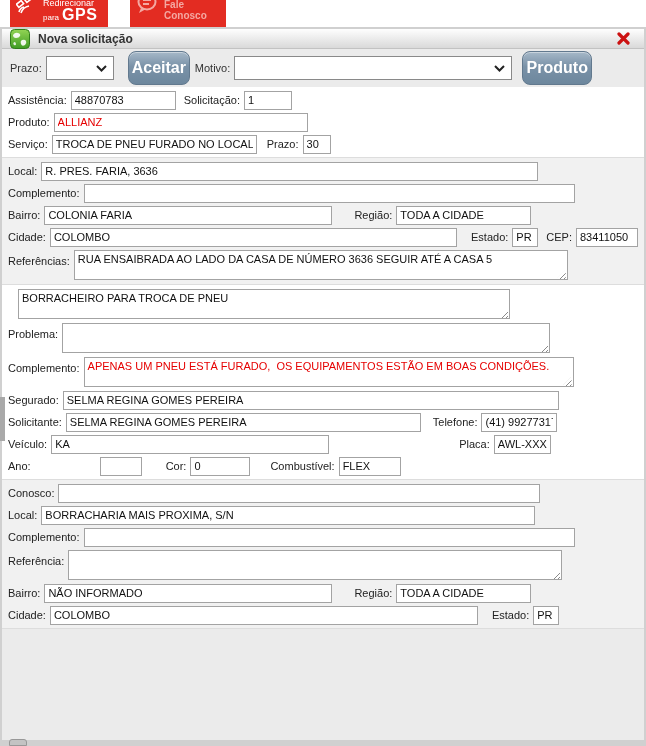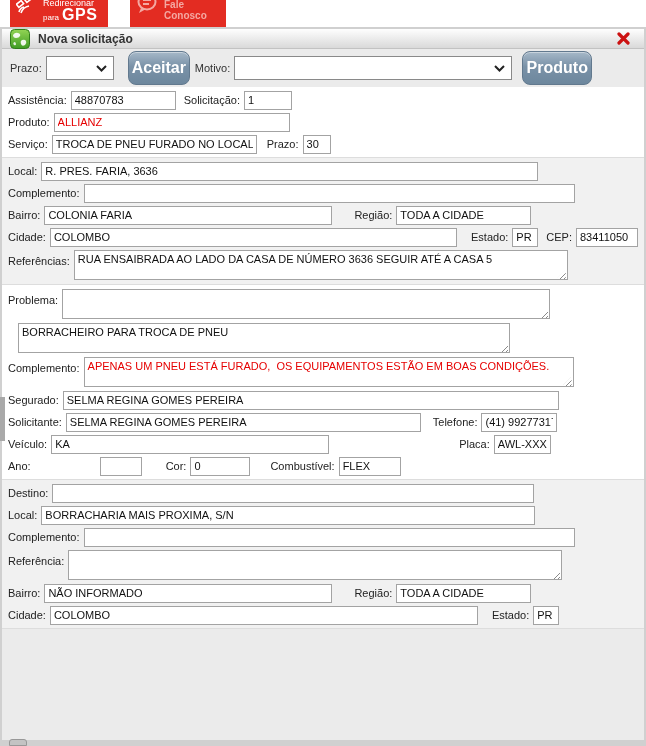--- a/index.html
+++ b/index.html
@@ -73,21 +73,21 @@
   .ta-wrap { position:relative; display:inline-block; }
   .grip {
     position:absolute; right:2px; bottom:3px; width:9px; height:9px;
     background:repeating-linear-gradient(135deg, transparent 0 2px, #8a8a8a 2px 3px);
     clip-path:polygon(100% 0, 100% 100%, 0 100%);
   }
   .red { color:#e60000; }
 
   
   .w-assist { width:105px; } .w-solic { width:48px; margin-left:0; }
-  .w-produto { width:236px; }
+  .w-produto { width:254px; }
   .w-serv1 { width:205px; } .w-serv2 { width:200px; margin-left:3px; }
   .w-prazo30 { width:28px; }
   .w-local1 { width:497px; } .w-compl1 { width:491px; }
   .w-bairro { width:288px; } .w-regiao { width:135px; }
   .w-cidade { width:428px; } .w-uf { width:26px; } .w-cep { width:62px; }
   .ta-refs { width:494px; height:64px; }
   .ta-prob { width:488px; height:30px; }
   .ta-extra { width:492px; height:34px; }
   .ta-import { width:490px; height:64px; }
   .w-segurado { width:496px; }
@@ -249,30 +249,30 @@
       <div class="row tall">
         <label>Referências:</label>
         <span class="ta-wrap">
           <textarea class="fld ta-refs" style="">RUA ENSAIBRADA AO LADO DA CASA DE NÚMERO 3636 SEGUIR ATÉ A CASA 5</textarea>
           <span class="grip"></span>
         </span>
       </div>
     </div>
 
     <div class="sec">
+      <div class="row tall row-extra">
+        <span class="ta-wrap">
+          <textarea class="fld ta-extra" style="">BORRACHEIRO PARA TROCA DE PNEU</textarea>
+          <span class="grip"></span>
+        </span>
+      </div>
       <div class="row tall">
         <label>Problema:</label>
         <span class="ta-wrap">
           <textarea class="fld ta-prob" style=""></textarea>
-          <span class="grip"></span>
-        </span>
-      </div>
-      <div class="row tall row-extra">
-        <span class="ta-wrap">
-          <textarea class="fld ta-extra" style="">BORRACHEIRO PARA TROCA DE PNEU</textarea>
           <span class="grip"></span>
         </span>
       </div>
       <div class="row tall">
         <label>Complemento:</label>
         <span class="ta-wrap">
           <textarea class="fld ta-import red" style="">APENAS UM PNEU ESTÁ FURADO,  OS EQUIPAMENTOS ESTÃO EM BOAS CONDIÇÕES.</textarea>
           <span class="grip"></span>
         </span>
       </div>
@@ -297,21 +297,21 @@
         <input class="fld w-ano in-ano" value="" style="">
         <label class="lbl-cor">Cor:</label>
         <input class="fld w-cor" value="0" style="">
         <label class="lbl-comb">Combustível:</label>
         <input class="fld w-comb" value="FLEX" style="">
       </div>
     </div>
 
     <div class="sec gray">
       <div class="row">
-        <label>Destino:</label>
+        <label>Conosco:</label>
         <input class="fld w-destino" value="" style="">
       </div>
       <div class="row">
         <label>Local:</label>
         <input class="fld w-local2" value="BORRACHARIA MAIS PROXIMA, S/N" style="">
       </div>
       <div class="row">
         <label>Complemento:</label>
         <input class="fld w-compl2" value="" style="">
       </div>

